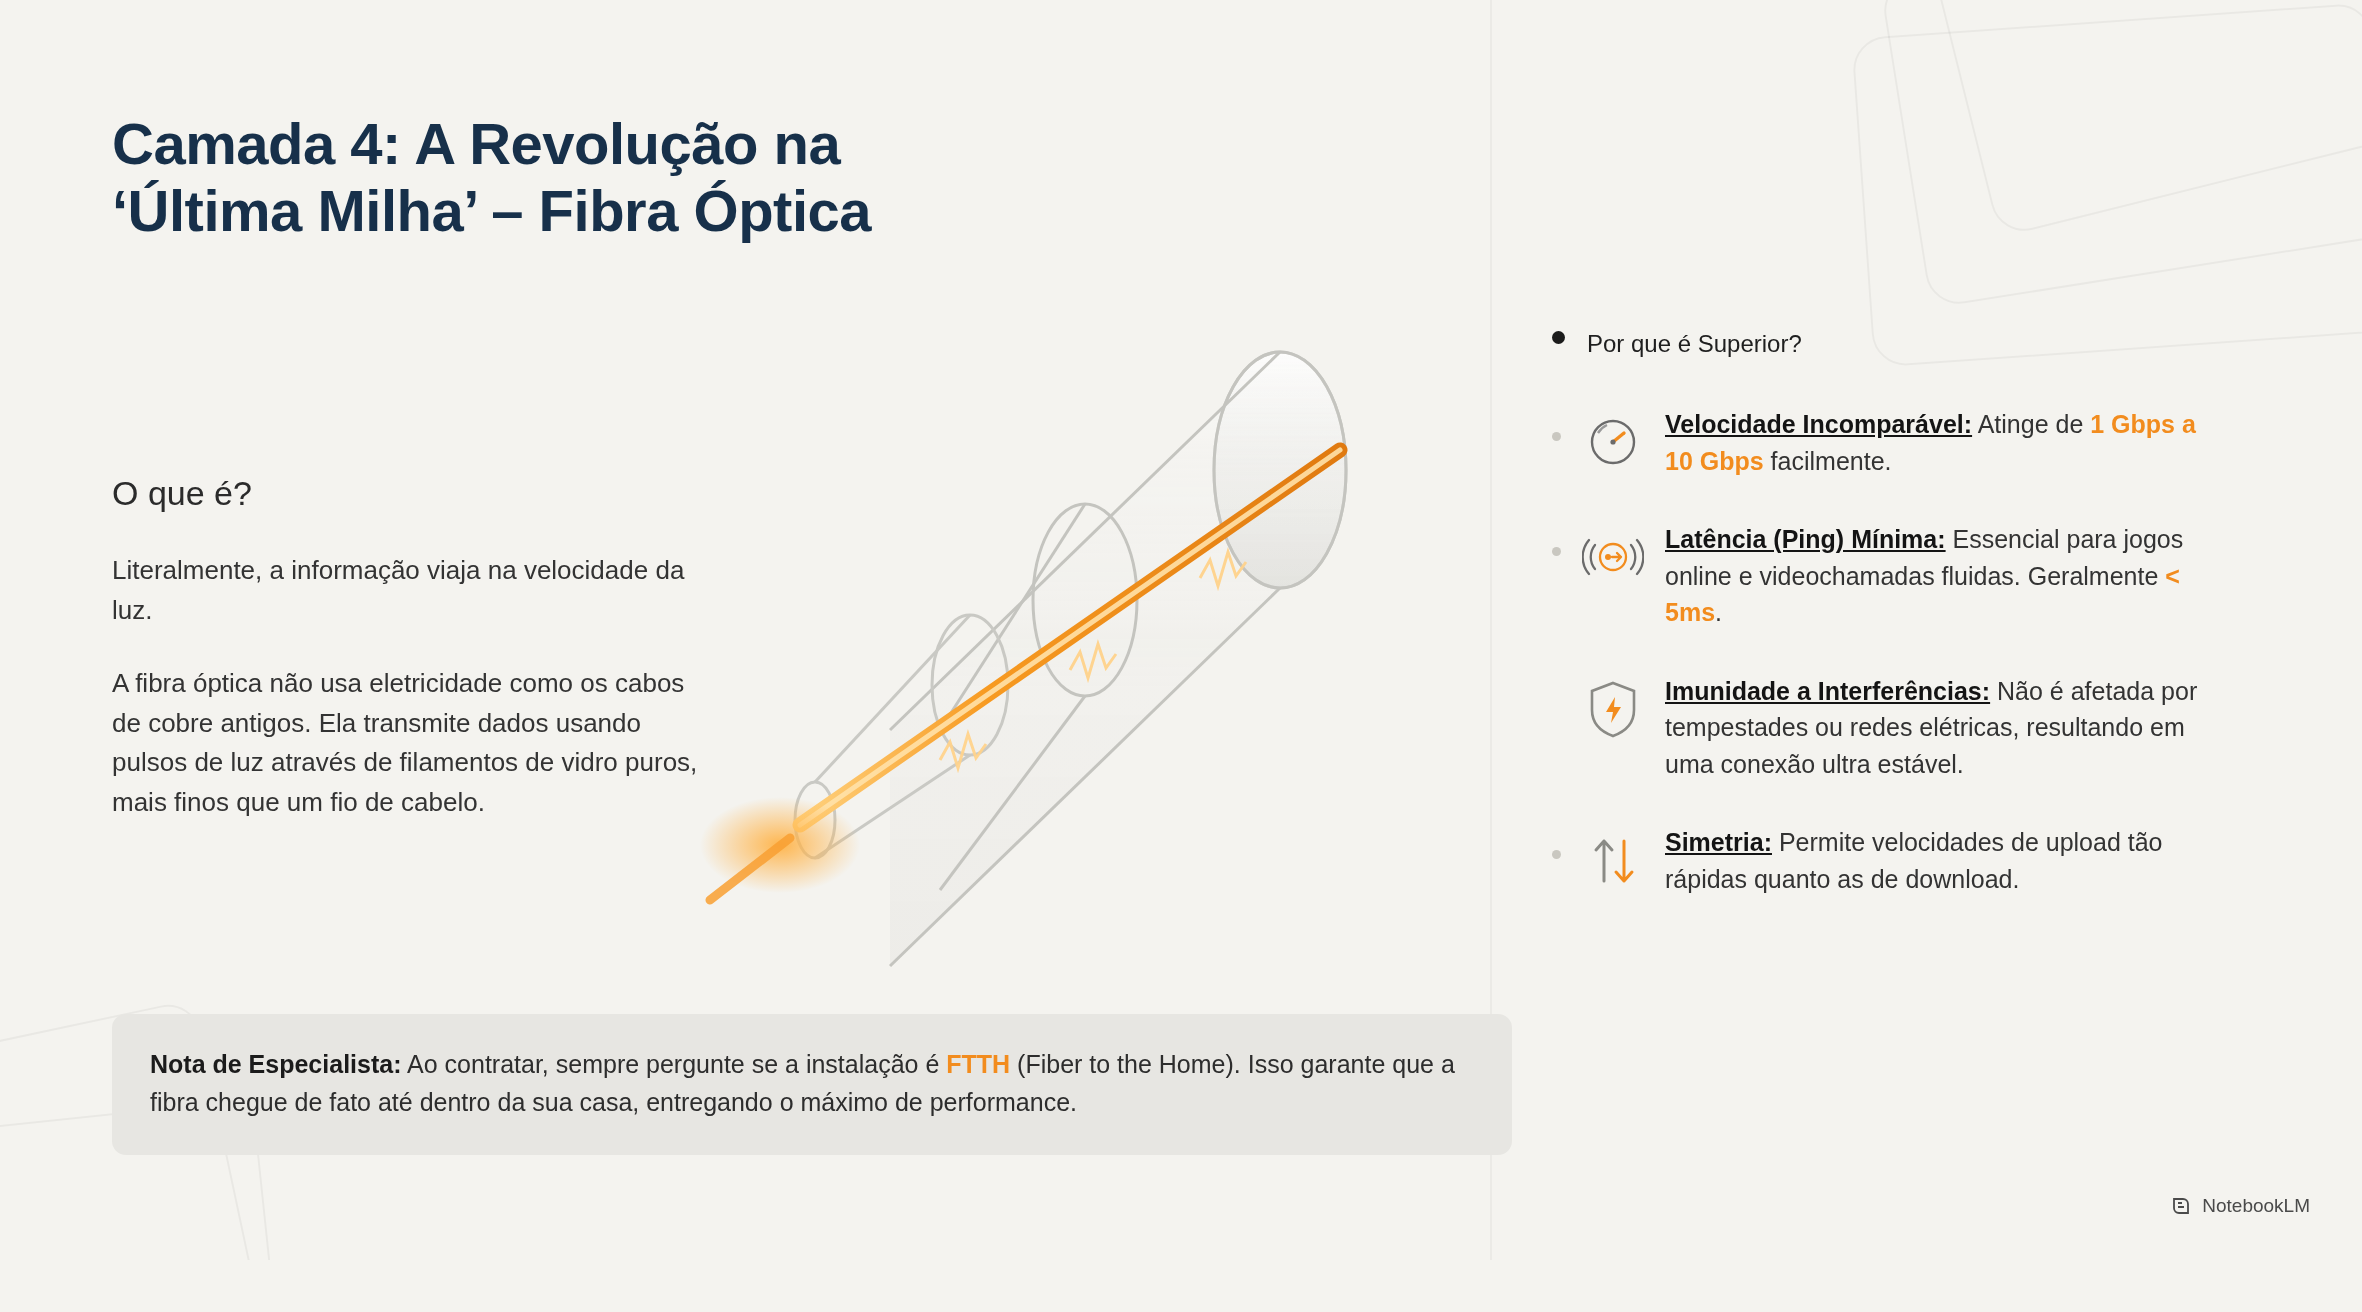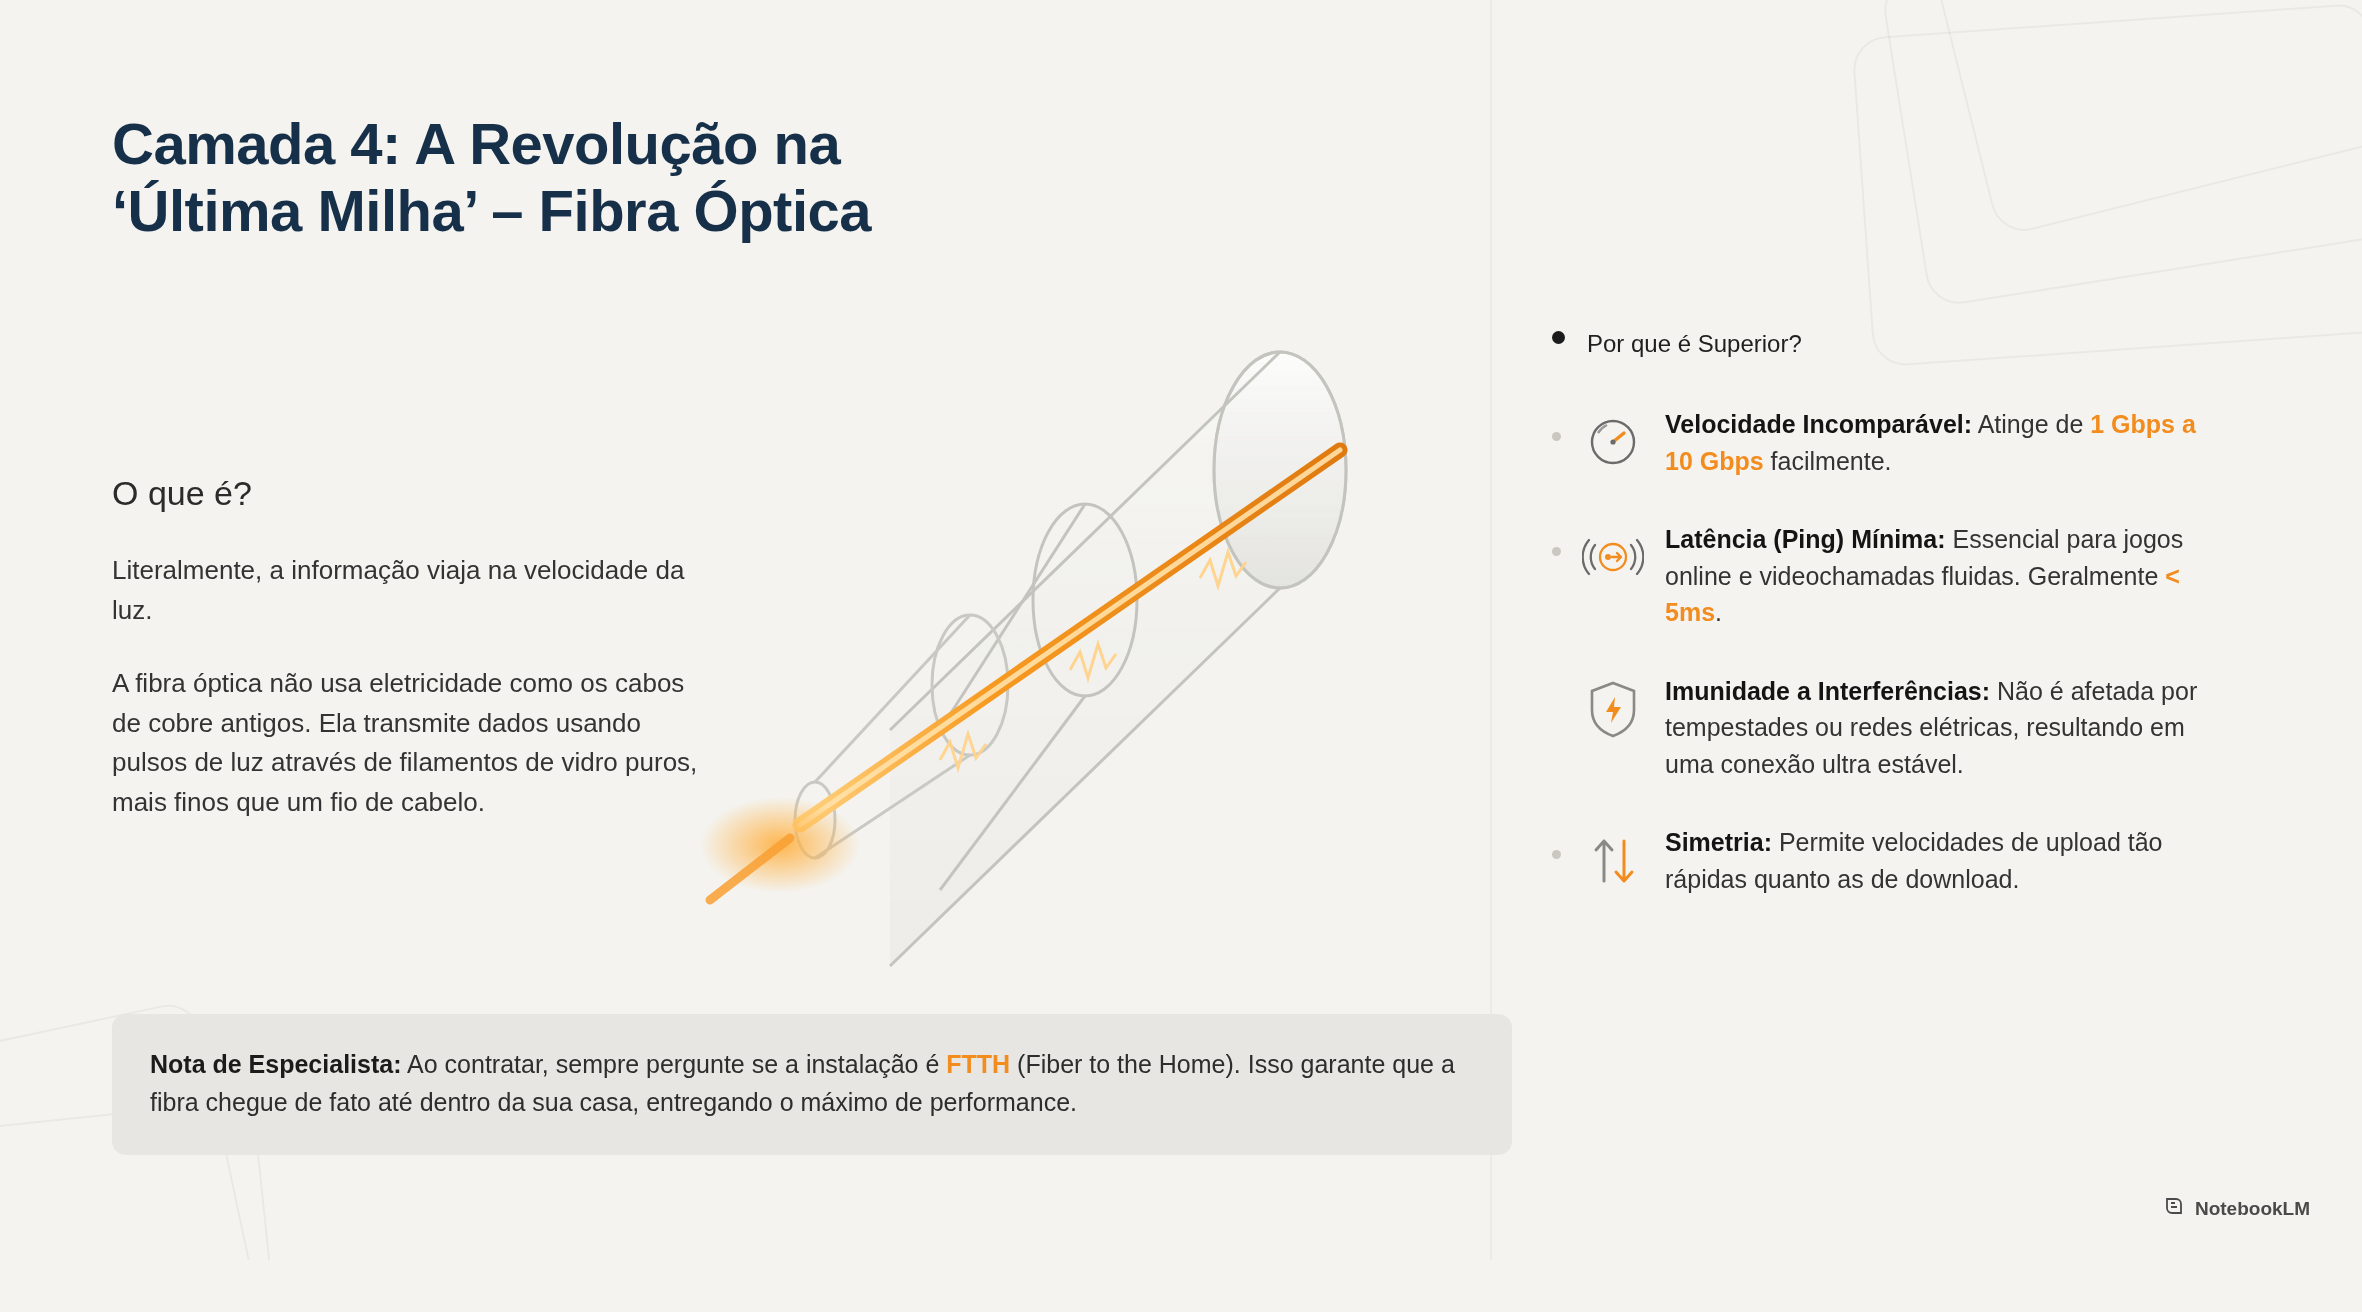--- a/index.html
+++ b/index.html
@@ -118,32 +118,32 @@
     width: 68px; height: 68px;
     display: flex; align-items: center; justify-content: center;
     margin-top: 2px;
   }
   .feature .ftext {
     font-size: 25px;
     line-height: 1.46;
     color: #333333;
     max-width: 545px;
   }
-  .feature .ftext b { color: #141414; }
+  .feature .ftext b { color: #141414; text-decoration: underline; }
   .hl { color: #f28c1e; font-weight: bold; }
 
   
   .illus { position: absolute; left: 640px; top: 300px; width: 830px; height: 680px; }
 
   
   .brand {
     position: absolute;
     right: 52px; bottom: 38px;
-    display: flex; align-items: center; gap: 10px;
-    color: #4a4a4a; font-size: 19px; font-weight: bold;
+    display: flex; align-items: flex-start; gap: 10px;
+    color: #4a4a4a; font-size: 19px; font-weight: normal;
   }
 </style>
 </head>
 <body>
 
 <div class="slide">
 
   <div class="bg-shapes">
     <div class="bg-rect r1"></div>
     <div class="bg-rect r2"></div>

